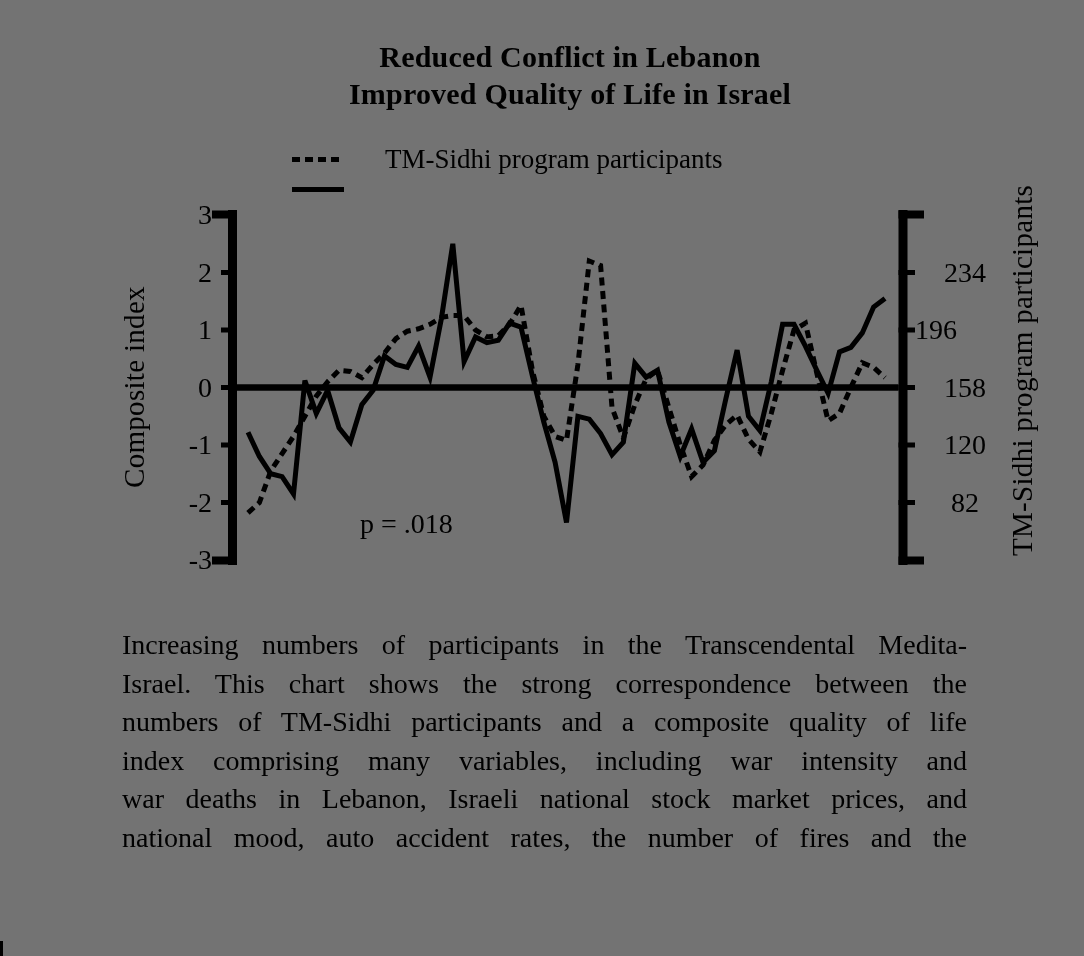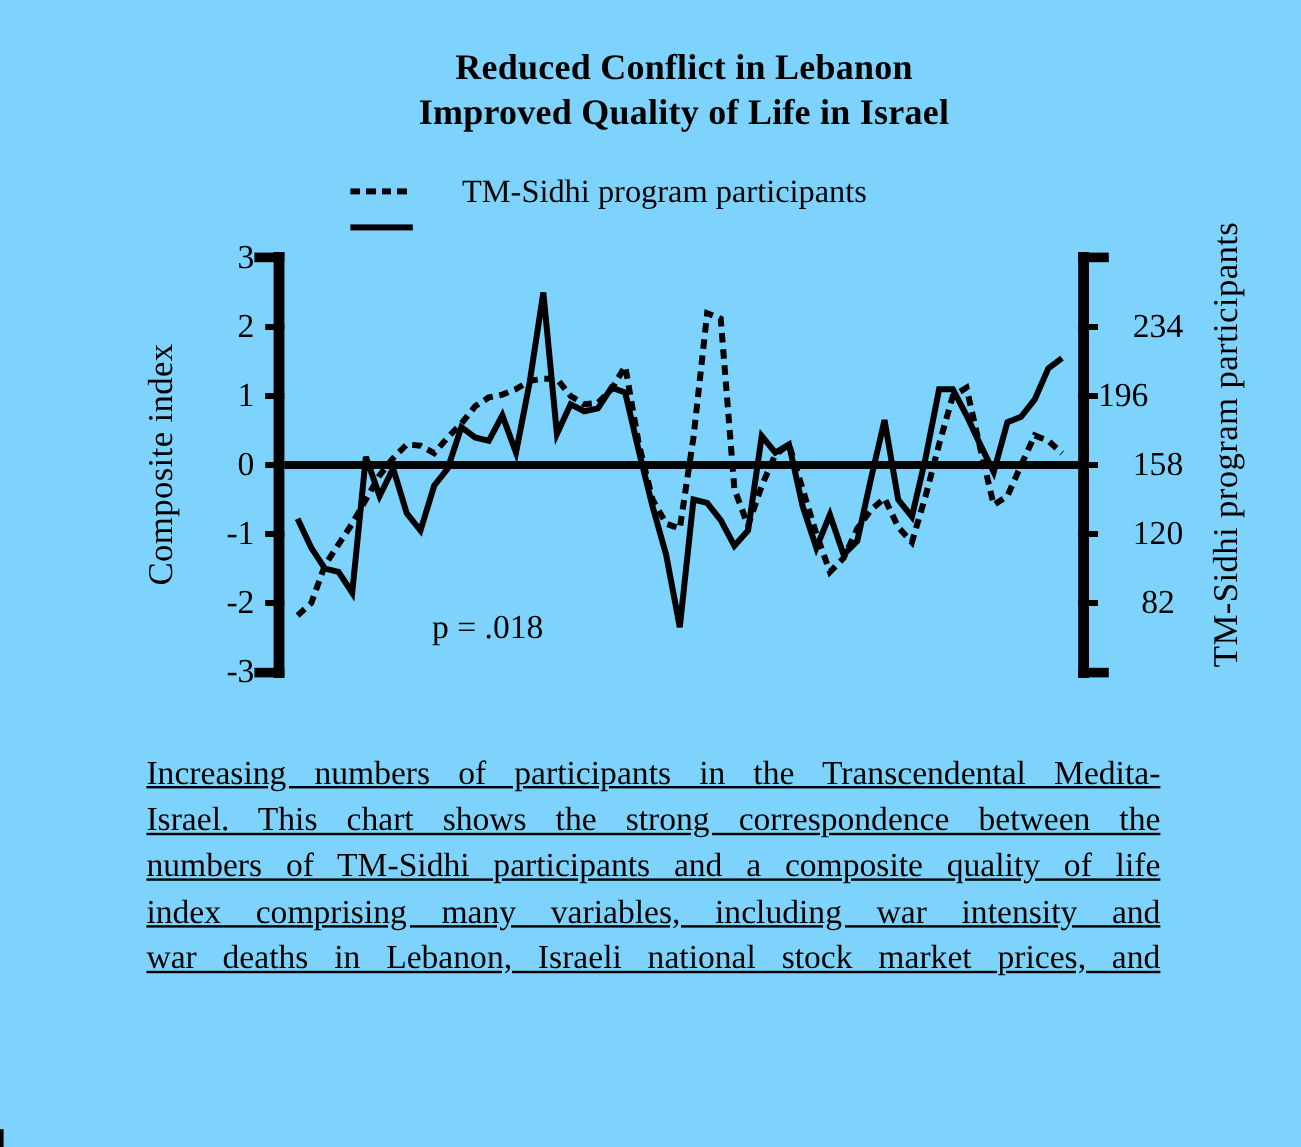--- a/index.html
+++ b/index.html
@@ -1,19 +1,19 @@
 <!DOCTYPE html>
 <html><head>
 <meta charset="utf-8">
 <style>
   html,body{margin:0;padding:0;background:#ffffff;}
   #canvas{
     position:relative;
     width:1084px;height:956px;
-    background:#7dd3fc;
+    background:#737373;
     font-family:"Liberation Serif", serif;
     color:#000;
     overflow:hidden;
   }
   .abs{position:absolute;}
   #title-block{
     left:56px;top:38px;width:1028px;
     text-align:center;
     font-weight:bold;
     font-size:30px;line-height:37px;
@@ -39,21 +39,21 @@
     writing-mode:vertical-rl;
     transform:rotate(180deg);
     text-align:center;
     font-size:29px;
     letter-spacing:.3px;
   }
   #left-axis-title{left:118px;top:205px;height:365px;}
   #right-axis-title{left:1006px;top:160px;height:420px;}
   #p-value{left:360px;top:508px;font-size:28px;}
   #caption{left:122px;top:626px;width:845px;font-size:28px;line-height:38.5px;}
-  .cap-line{text-align:justify;text-align-last:justify;white-space:normal;text-decoration:underline;}
+  .cap-line{text-align:justify;text-align-last:justify;white-space:normal;}
   .cap-line.last{text-align-last:left;}
   #corner-mark{left:0;top:941px;width:3px;height:15px;background:#000;}
 </style>
 </head>
 <body>
 
 <div id="canvas">
 
   <div id="title-block" class="abs">
     <div>Reduced Conflict in Lebanon</div>
@@ -99,20 +99,21 @@
   <div id="right-tick-labels"></div>
 
   <div id="p-value" class="abs">p = .018</div>
 
   <div id="caption" class="abs">
       <div class="cap-line">Increasing numbers of participants in the Transcendental Medita-</div>
       <div class="cap-line">Israel. This chart shows the strong correspondence between the</div>
       <div class="cap-line">numbers of TM-Sidhi participants and a composite quality of life</div>
       <div class="cap-line">index comprising many variables, including war intensity and</div>
       <div class="cap-line">war deaths in Lebanon, Israeli national stock market prices, and</div>
+      <div class="cap-line">national mood, auto accident rates, the number of fires and the</div>
     </div>
 
   <div id="corner-mark" class="abs"></div>
 <div class="axis-num-left" style="left: 140px; top: 199px;">3</div>
     <div class="axis-num-left" style="left: 140px; top: 256.5px;">2</div>
     <div class="axis-num-left" style="left: 140px; top: 314px;">1</div>
     <div class="axis-num-left" style="left: 140px; top: 371.5px;">0</div>
     <div class="axis-num-left" style="left: 140px; top: 429px;">-1</div>
     <div class="axis-num-left" style="left: 140px; top: 486.5px;">-2</div>
     <div class="axis-num-left" style="left: 140px; top: 544px;">-3</div>

